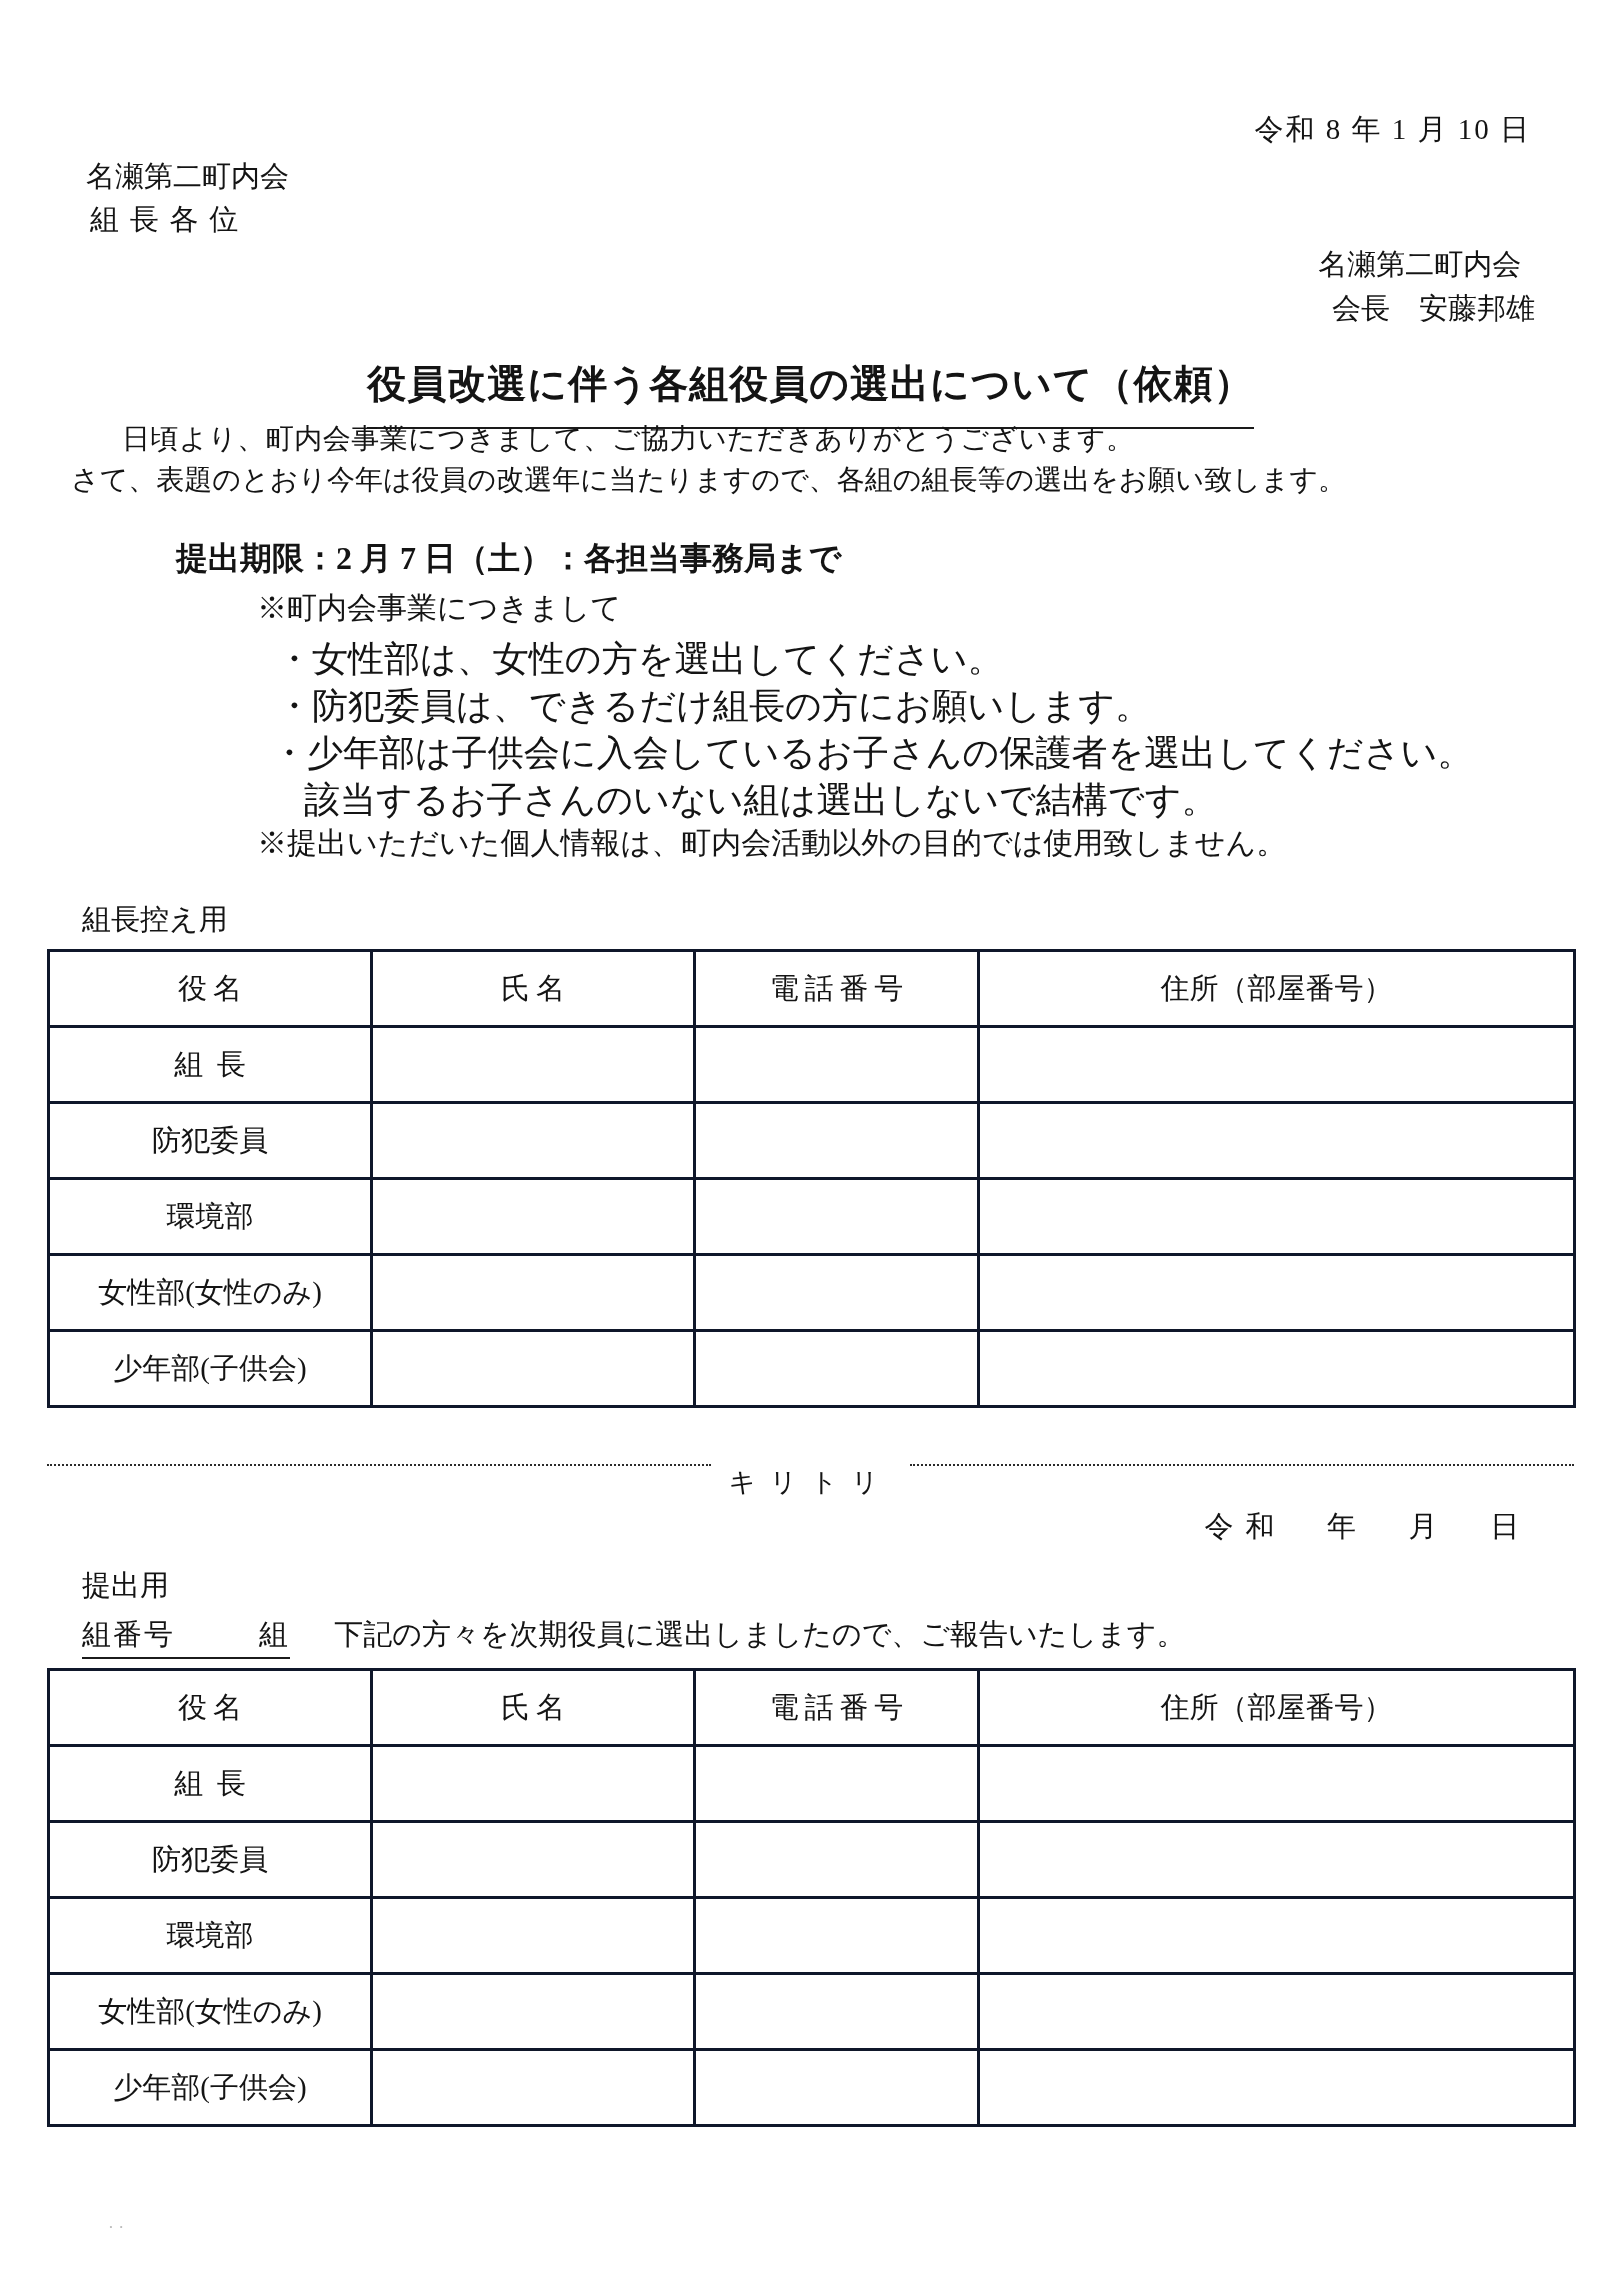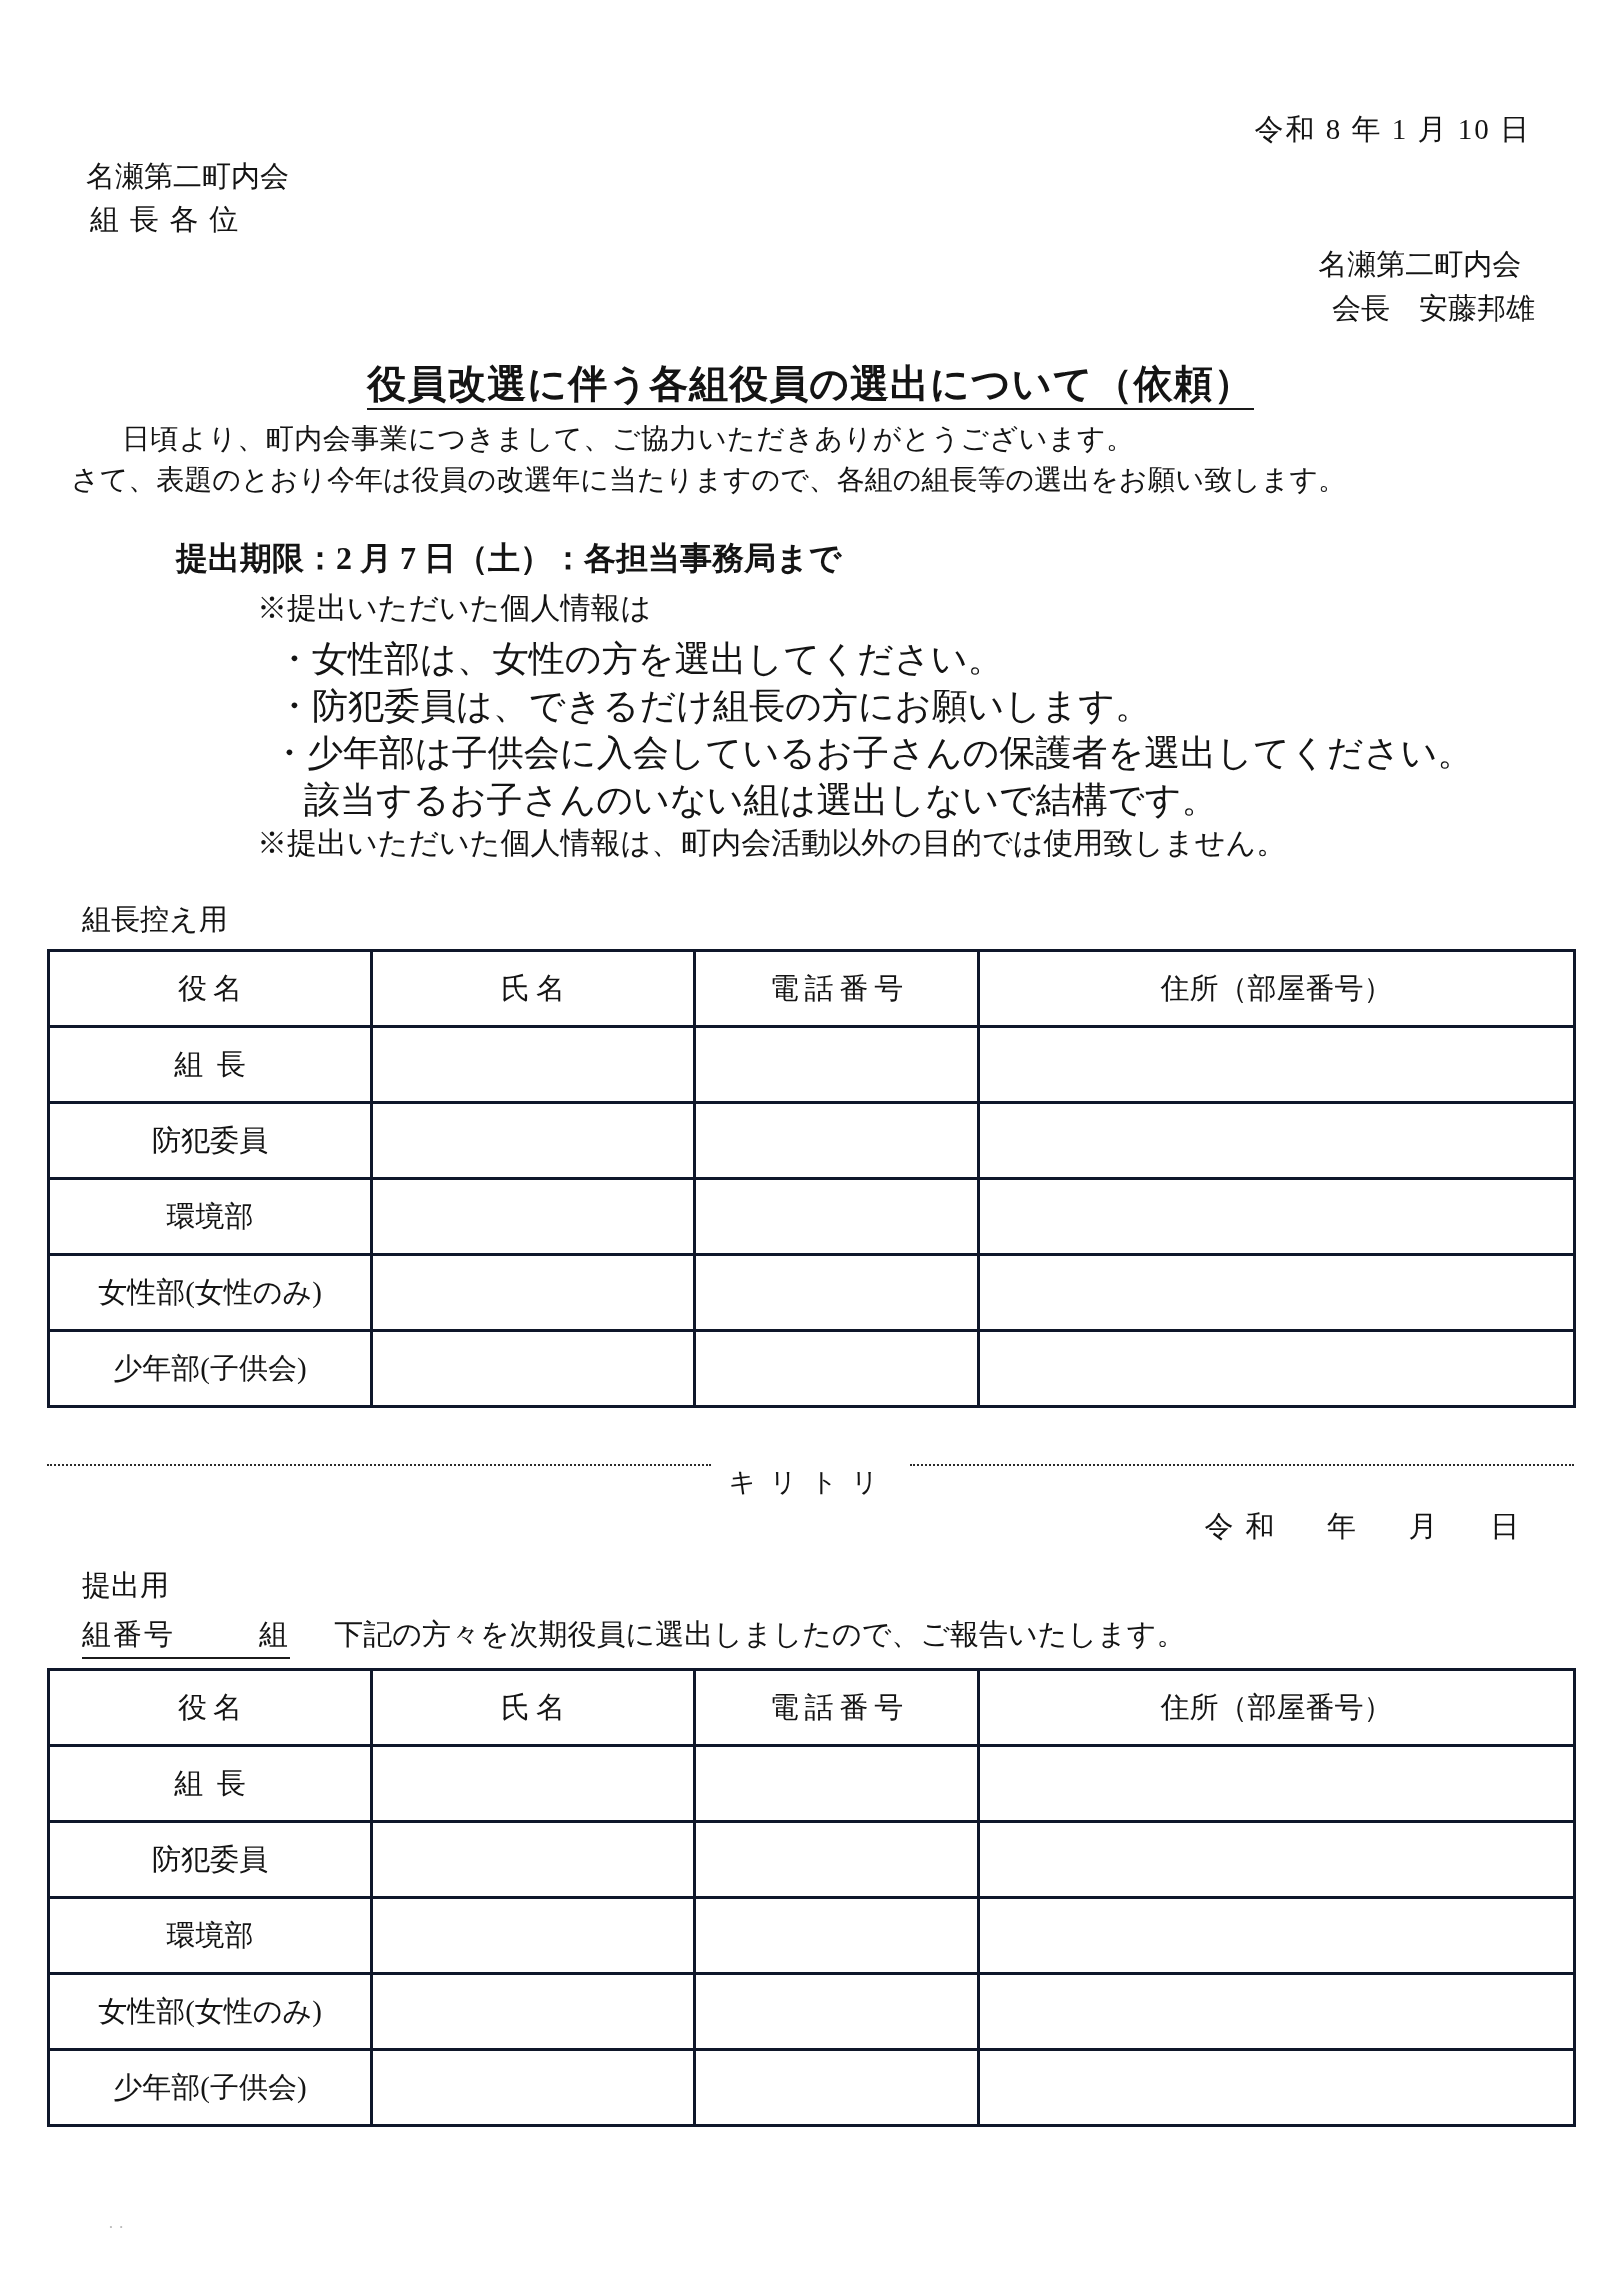--- a/index.html
+++ b/index.html
@@ -57,21 +57,21 @@
     top: 357px;
     left: 0;
     width: 100%;
     text-align: center;
     font-size: 39px;
     font-weight: bold;
     letter-spacing: 1px;
   }
   .doc-title span {
     border-bottom: 2.9px solid #1a1a1a;
-    padding-bottom: 3px;
+    padding-bottom: 22px;
   }
 
   
   .para {
     position: absolute;
     font-size: 28px;
     white-space: nowrap;
   }
   .para-1 { top: 420px; left: 122px; letter-spacing: 0.5px; }
   .para-2 { top: 461px; left: 71px; letter-spacing: 0px; }
@@ -227,21 +227,21 @@
   </div>
 
   <div class="doc-title">
     <span>役員改選に伴う各組役員の選出について（依頼）</span>
   </div>
 
   <div class="para para-1">日頃より、町内会事業につきまして、ご協力いただきありがとうございます。</div>
   <div class="para para-2">さて、表題のとおり今年は役員の改選年に当たりますので、各組の組長等の選出をお願い致します。</div>
 
   <div class="deadline">提出期限：2 月 7 日（土）：各担当事務局まで</div>
-  <div class="note-head">※提出いただいた個人情報は</div>
+  <div class="note-head">※町内会事業につきまして</div>
   <div class="bullet b1">・女性部は、女性の方を選出してください。</div>
   <div class="bullet b2">・防犯委員は、できるだけ組長の方にお願いします。</div>
   <div class="bullet b3">・少年部は子供会に入会しているお子さんの保護者を選出してください。</div>
   <div class="bullet b4">該当するお子さんのいない組は選出しないで結構です。</div>
   <div class="note-foot">※提出いただいた個人情報は、町内会活動以外の目的では使用致しません。</div>
 
   <div class="caption cap-keep">組長控え用</div>
 
   <table class="tbl tbl-keep">
     <colgroup>

